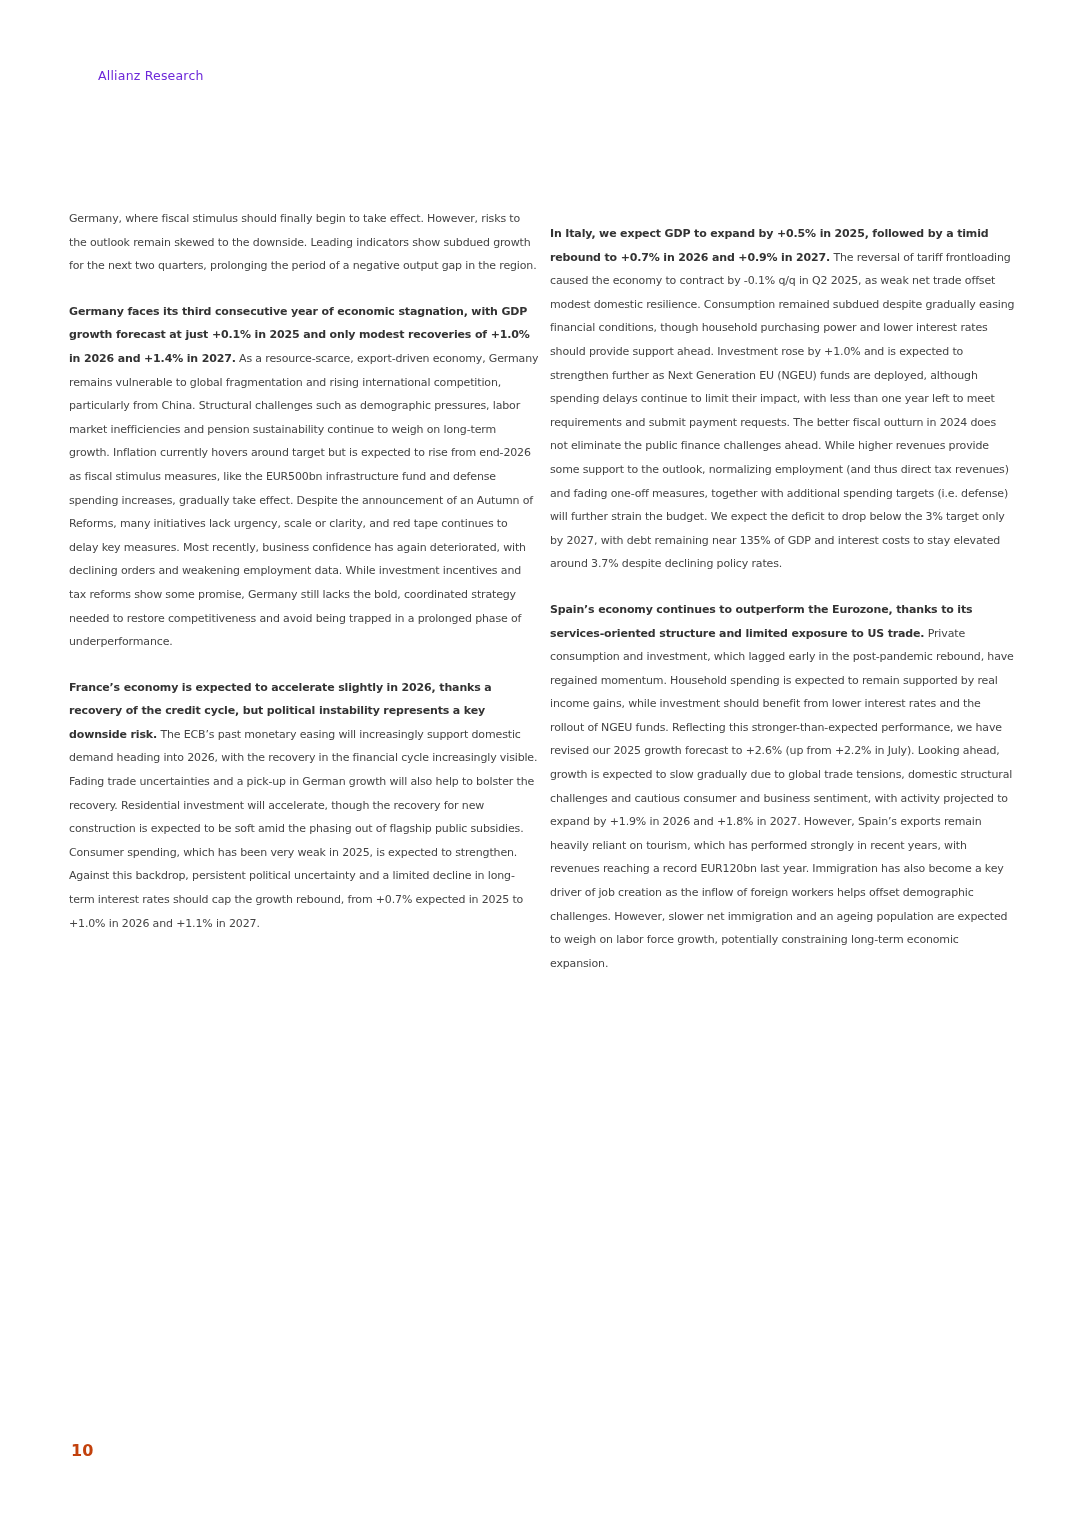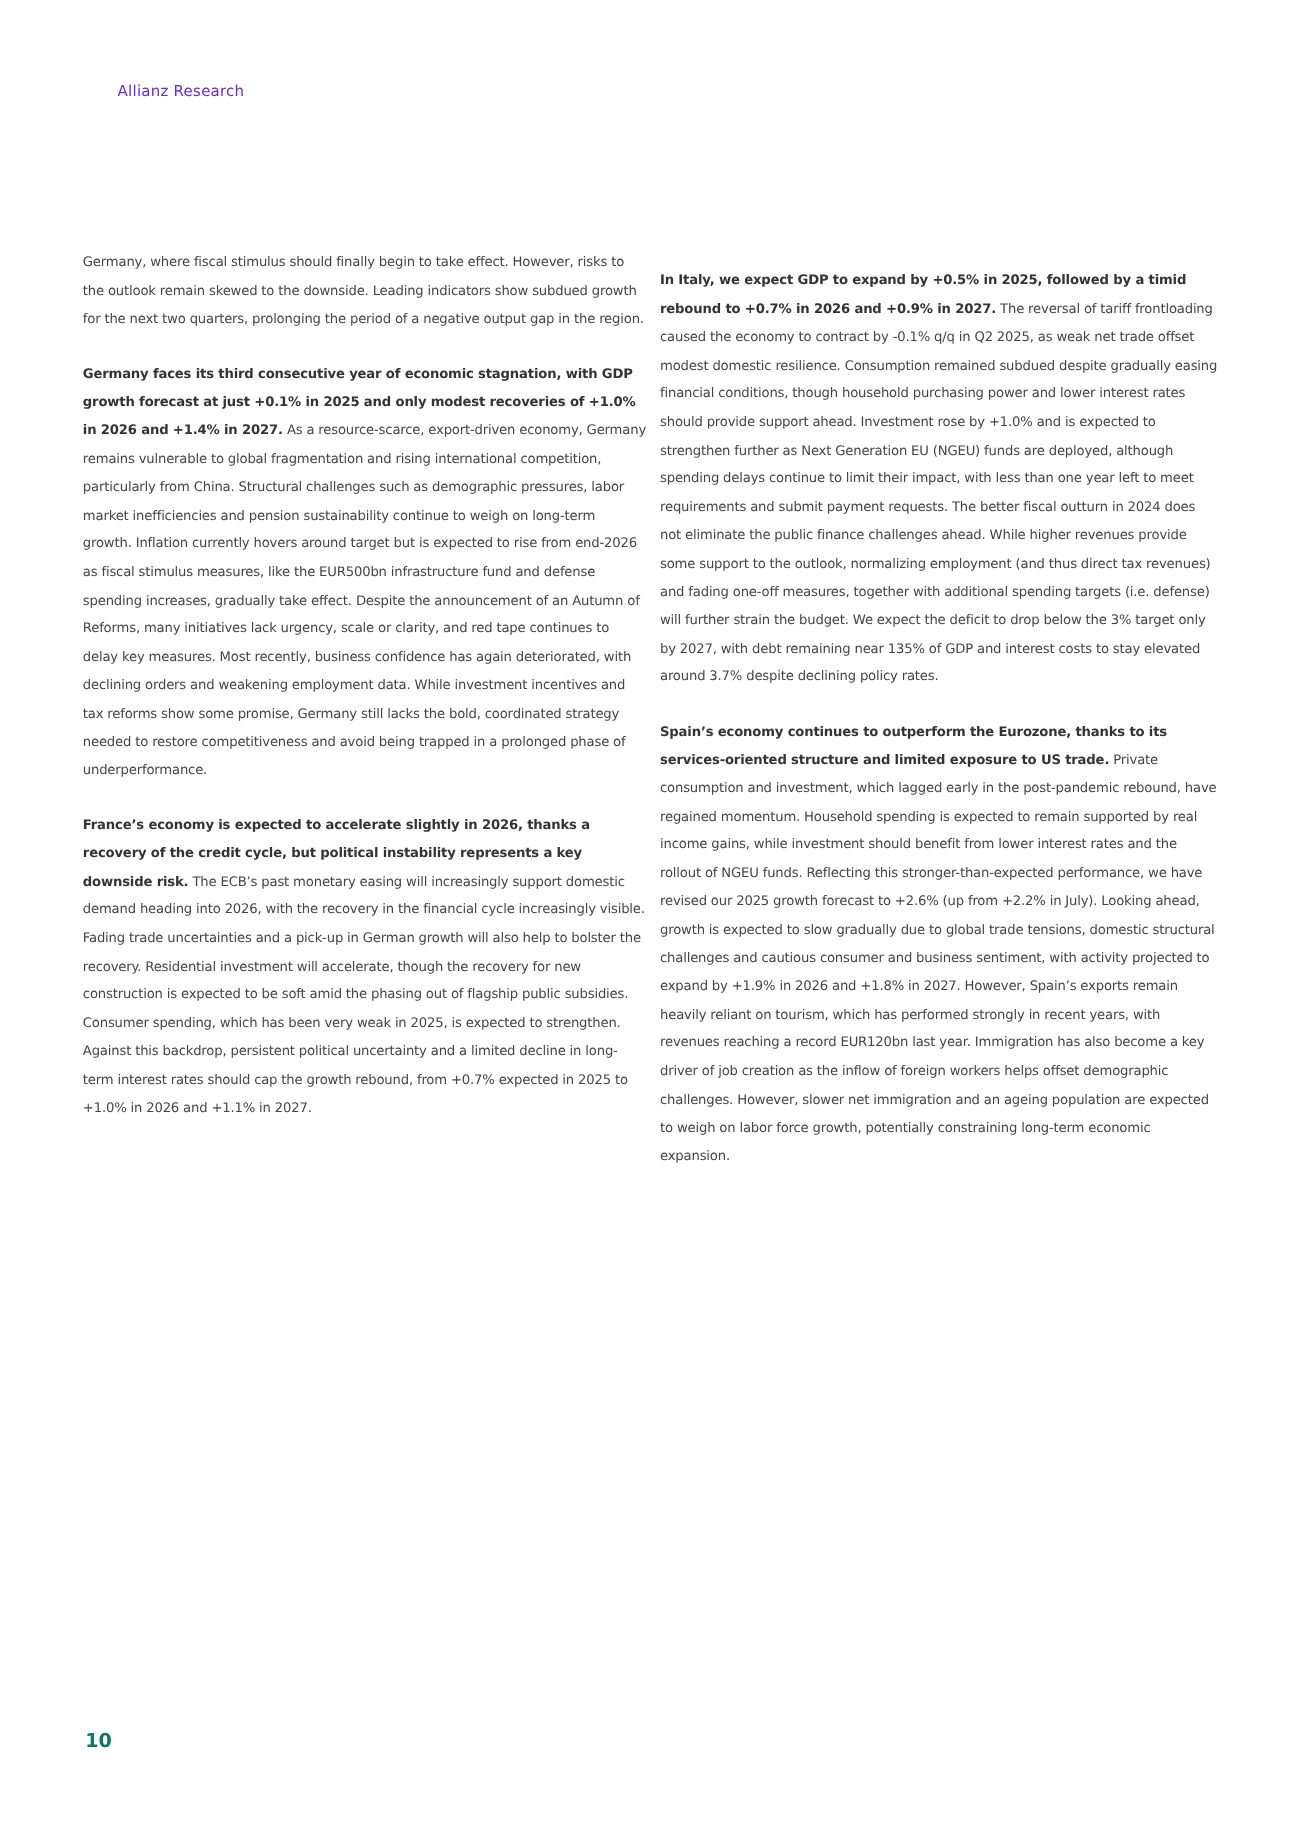--- a/index.html
+++ b/index.html
@@ -41,21 +41,21 @@
     .para .lead {
       font-weight: bold;
       color: #333333;
     }
     .page-number {
       position: absolute;
       left: 71px;
       top: 1441px;
       font-size: 16px;
       font-weight: bold;
-      color: #0f766e;
+      color: #c2410c;
     }
   </style>
 </head>
 <body>
 
 <div class="header">Allianz Research</div>
 
 <div class="column col-left">
   <p class="para">
     <span class="lead"></span><span>Germany, where fiscal stimulus should finally begin to take effect. However, risks to the outlook remain skewed to the downside. Leading indicators show subdued growth for the next two quarters, prolonging the period of a negative output gap in the region.</span>

